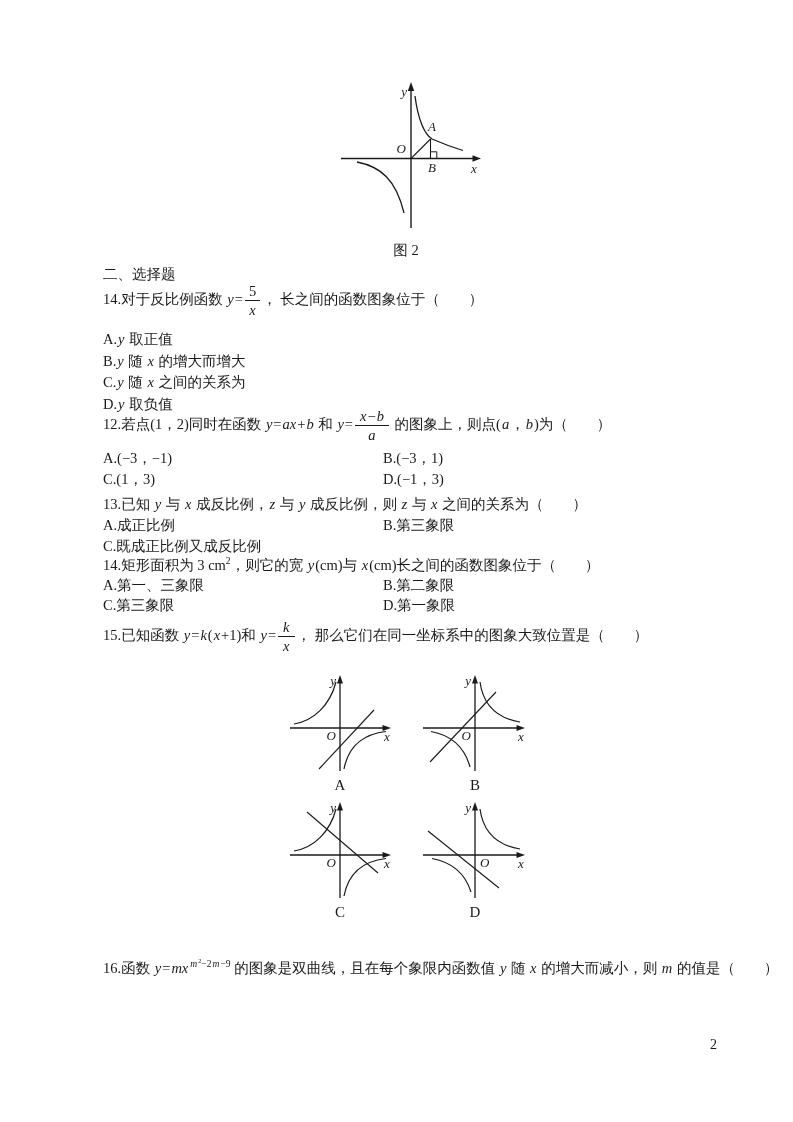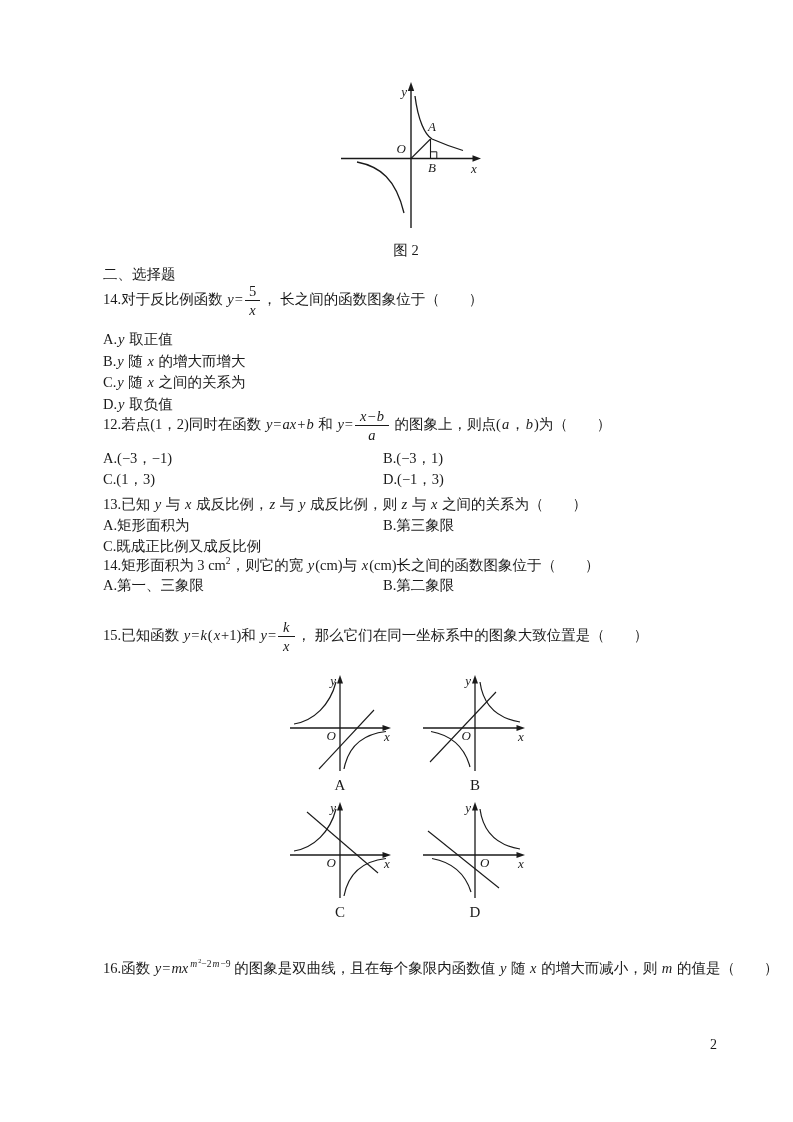--- a/index.html
+++ b/index.html
@@ -71,31 +71,35 @@
     <span><span>A.(−3，−1)</span></span>
     <span class="col2"><span>B.(−3，1)</span></span>
   </div>
   <div class="optrow" style="left:103px;top:469px;width:640px">
     <span><span>C.(1，3)</span></span>
     <span class="col2"><span>D.(−1，3)</span></span>
   </div>
 
   <div class="qline" style="left:103px;top:494px"><span>13.已知 </span><span class="rv">y</span><span> 与 </span><span class="rv">x</span><span> 成反比例，</span><span class="rv">z</span><span> 与 </span><span class="rv">y</span><span> 成反比例，则 </span><span class="rv">z</span><span> 与 </span><span class="rv">x</span><span> 之间的关系为（　　）</span></div>
   <div class="optrow" style="left:103px;top:515px;width:640px">
-    <span><span>A.矩形面积为</span></span>
+    <span><span>A.成正比例</span></span>
     <span class="col2"><span>B.第三象限</span></span>
   </div>
   <div class="optrow" style="left:103px;top:536px;width:640px">
     <span><span>C.既成正比例又成反比例</span></span>
   </div>
 
   <div class="qline" style="left:103px;top:555px"><span>14.矩形面积为 3 cm</span><sup class="rs"><span>2</span></sup><span>，则它的宽 </span><span class="rv">y</span><span>(cm)与 </span><span class="rv">x</span><span>(cm)长之间的函数图象位于（　　）</span></div>
   <div class="optrow" style="left:103px;top:575px;width:640px">
     <span><span>A.第一、三象限</span></span>
     <span class="col2"><span>B.第二象限</span></span>
+  </div>
+  <div class="optrow" style="left:103px;top:595px;width:640px">
+    <span><span>C.第三象限</span></span>
+    <span class="col2"><span>D.第一象限</span></span>
   </div>
 
   <div class="qline" style="left:103px;top:619px"><span>15.已知函数 </span><span class="rv">y</span><span>=</span><span class="rv">k</span><span>(</span><span class="rv">x</span><span>+1)和 </span><span class="rv">y</span><span>=</span><span class="frac"><span class="num"><span class="rv">k</span></span><span class="den"><span class="rv">x</span></span></span><span>， 那么它们在同一坐标系中的图象大致位置是（　　）</span></div>
 
   <svg class="abs" style="left:286px;top:673px" width="110" height="124" viewBox="0 0 110 124">
     <line x1="54" y1="8" x2="54" y2="98" stroke="#1a1a1a" stroke-width="1.3"></line>
     <polygon points="54,2 51,10.5 57,10.5" fill="#1a1a1a"></polygon>
     <line x1="4" y1="55" x2="100" y2="55" stroke="#1a1a1a" stroke-width="1.3"></line>
     <polygon points="105,55 96.5,52 96.5,58" fill="#1a1a1a"></polygon>
     <path d="M 8 51 C 28 47.5, 44 32, 50 9" fill="none" stroke="#1a1a1a" stroke-width="1.2"></path>

